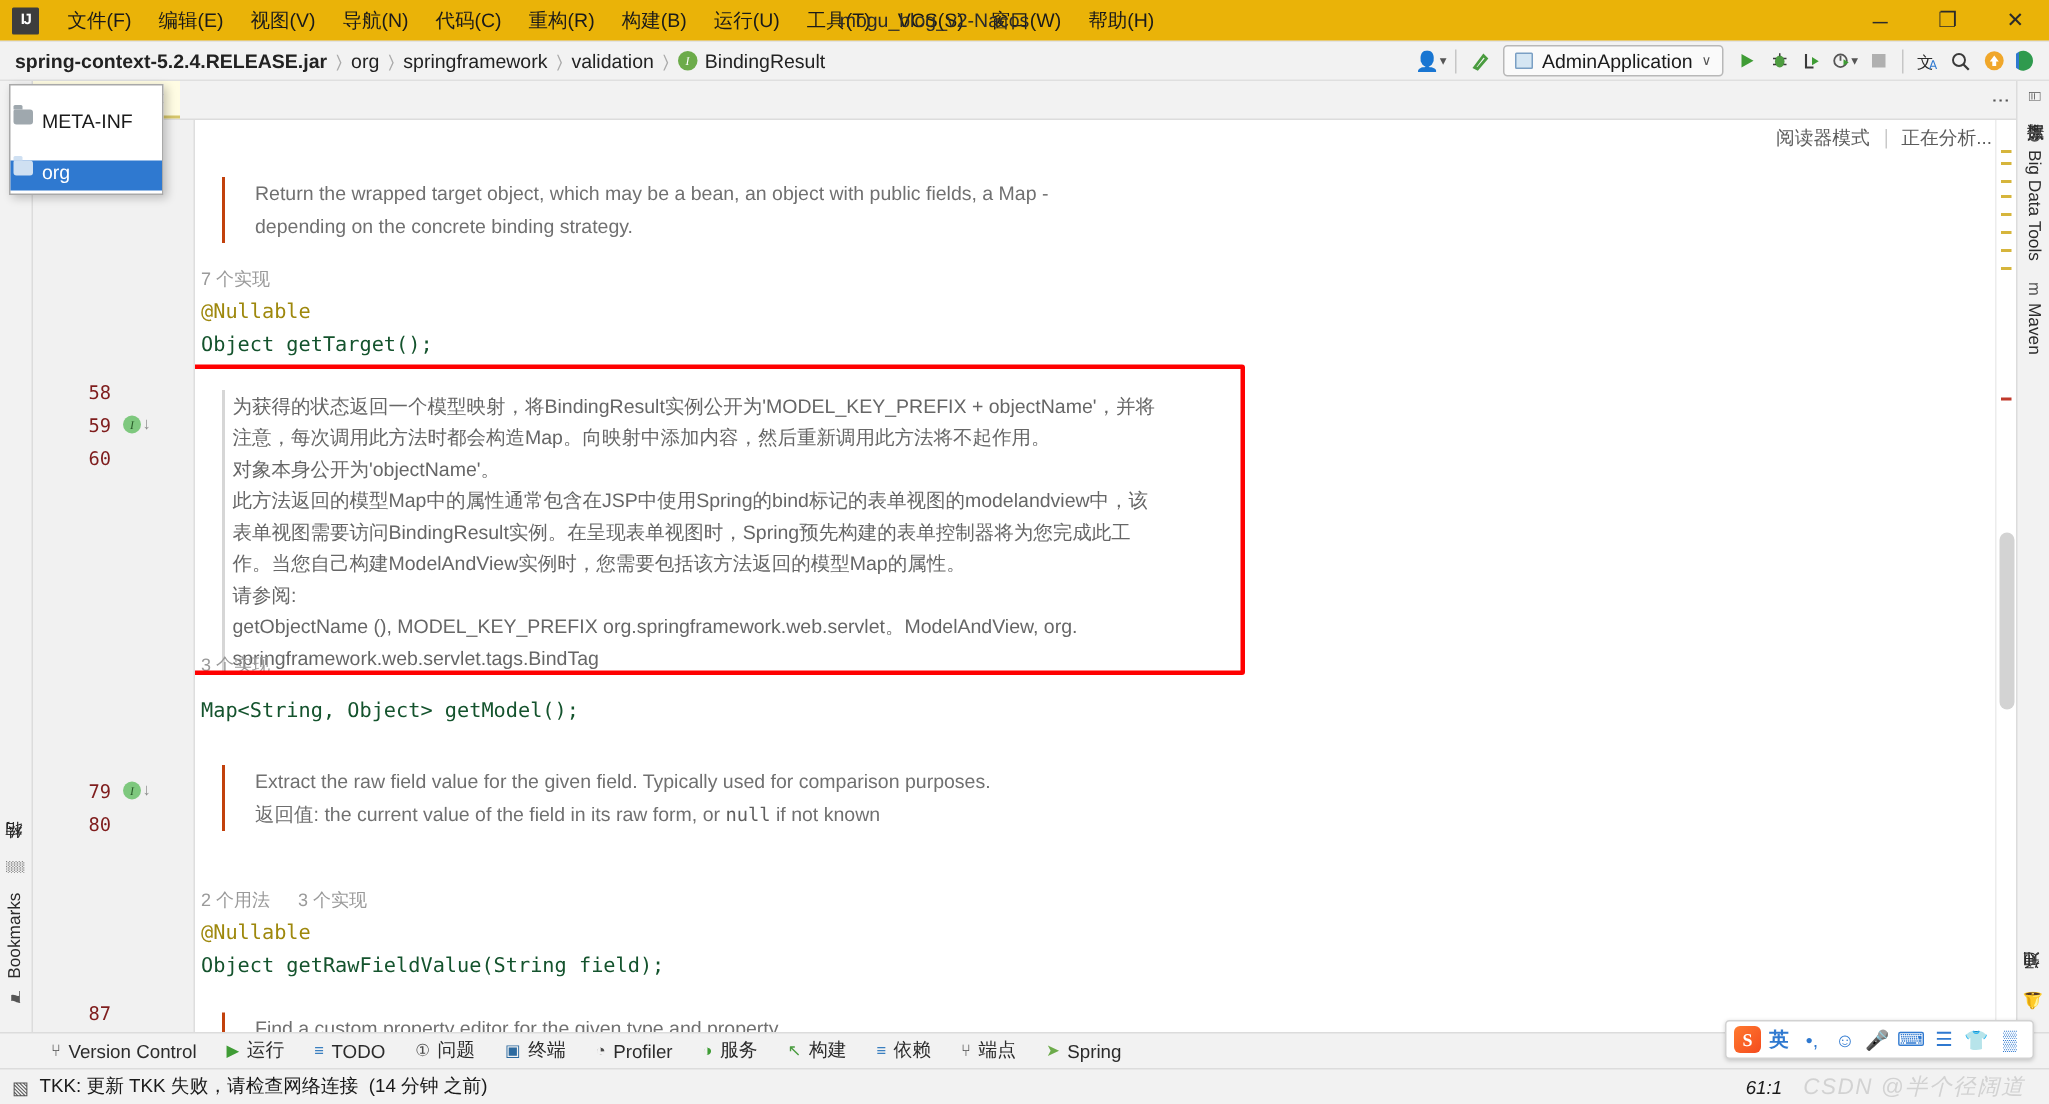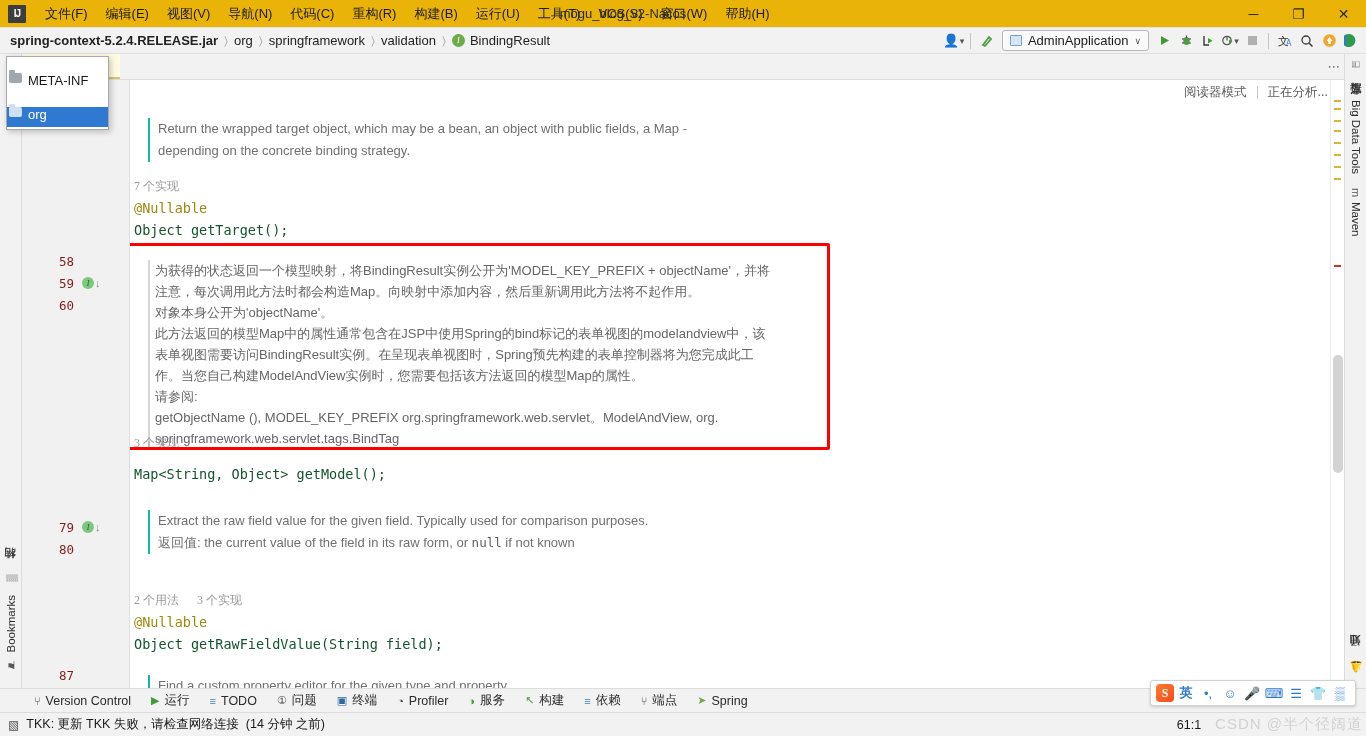--- a/index.html
+++ b/index.html
@@ -145,29 +145,28 @@
   .gmark { margin-left: 8px; display: flex; align-items: center; gap: 1px; }
   .impl-dot {
     width: 12px; height: 12px; border-radius: 50%; background: #7ec87e;
     color: #2a5c2a; font-size: 8px; font-style: italic; font-family: "Liberation Serif", serif;
     display: flex; align-items: center; justify-content: center;
   }
   .impl-arrow { font-size: 11px; color: #8a8a8a; line-height: 1; }
 
   .code-area { flex: 1; position: relative; overflow: hidden; }
 
-  .doc-block { position: absolute; padding-left: 8px; border-left: 2px solid #14b8a6; }
+  .doc-block { position: absolute; padding-left: 20px; border-left: 2px solid #c2410c; }
   .doc-line { font-size: 13px; color: #707070; line-height: 22px; white-space: nowrap; }
   .doc-line .mono { font-family: "DejaVu Sans Mono", monospace; font-size: 12.5px; color: #5f5f5f; }
   .doc-line .lbl { color: #6e6e6e; }
 
   .hint-line {
     position: absolute; font-size: 12px; color: #9a9a9a; line-height: 22px; white-space: nowrap;
     cursor: default;
-    font-family: Liberation Serif, serif;
   }
   .hint-line span { cursor: default; }
 
   .code-line {
     position: absolute; font-family: "DejaVu Sans Mono", monospace;
     font-size: 13.5px; line-height: 22px; color: #14532d; white-space: pre;
   }
   .annot { color: #9e880d; }
 
   
@@ -204,21 +203,21 @@
   .tw .ic { font-size: 11px; color: #4a4a4a; }
 
   
   .statusbar {
     height: 24px; min-height: 24px; background: #f2f2f2;
     border-top: 1px solid #dcdcdc;
     display: flex; align-items: center; position: relative;
   }
   .st-left { display: flex; align-items: center; gap: 7px; padding-left: 8px; }
   .st-msg { font-size: 12.5px; color: #1a1a1a; cursor: default; }
-  .st-right { margin-left: auto; display: flex; align-items: center; gap: 14px; padding-right: 3px; }
+  .st-right { margin-left: auto; display: flex; align-items: center; gap: 14px; padding-right: 16px; font-style: italic; }
   .st-pos { font-size: 12.5px; color: #1a1a1a; cursor: default; }
   .watermark {
     font-size: 15px; color: #b9b9b9; opacity: .55; letter-spacing: 1px;
     white-space: nowrap; user-select: none;
   }
 
   
   .ime-bar {
     position: absolute; right: 10px; bottom: 30px;
     height: 26px; background: #ffffff;

